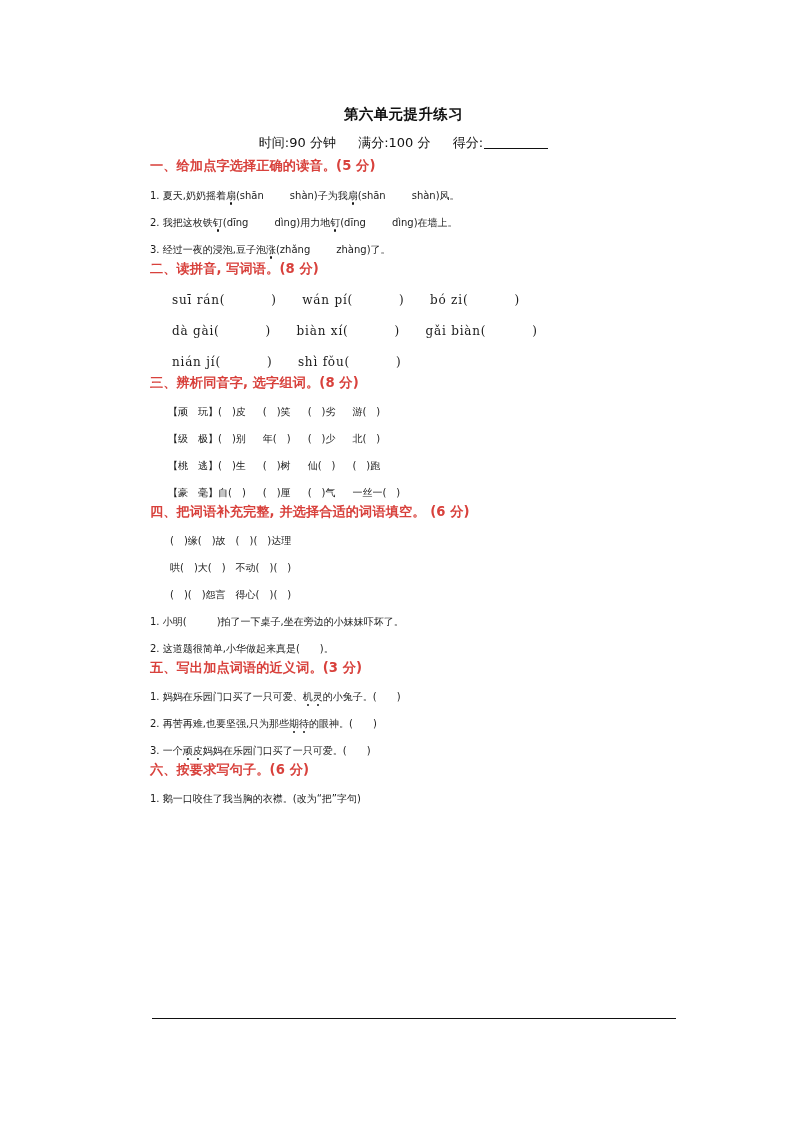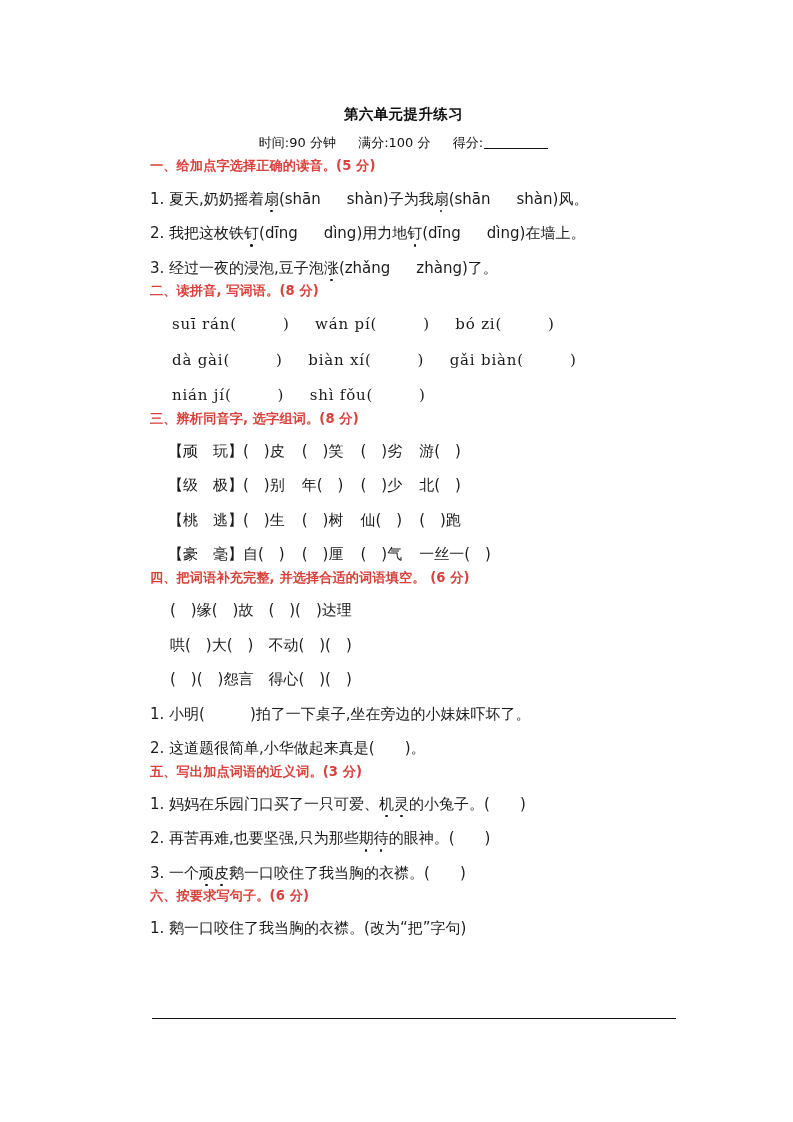--- a/index.html
+++ b/index.html
@@ -61,33 +61,33 @@
     font-size: 13.2px;
     font-weight: bold;
     line-height: 1.45;
     margin: 2px 0 0 0;
     letter-spacing: 0.1px;
     white-space: nowrap;
   }
 
   
   .q-line {
-    font-size: 15px;
+    font-size: 10px;
     line-height: 1.5;
     margin: 12px 0 0 0;
     color: #1a1a1a;
     white-space: nowrap;
   }
   .q-line.indent { padding-left: 18px; }
   .q-line.indent2 { padding-left: 20px; }
 
   
   .pinyin-row {
     font-family: "DejaVu Serif", "Liberation Serif", serif;
-    font-size: 15px;
+    font-size: 12px;
     line-height: 1.5;
     margin: 13px 0 0 0;
     padding-left: 22px;
     white-space: nowrap;
     letter-spacing: 0.3px;
   }
   .pinyin-row .py { letter-spacing: 0.8px; }
   .blank-m { display: inline-block; width: 46px; }
 
   
@@ -207,21 +207,21 @@
       <span>妈妈在乐园门口买了一只可爱、</span><span class="dotchar">机</span><span class="dotchar">灵</span><span>的小兔子。(　　)</span>
     </div>
 
     <div class="q-line">
       <span>2.</span>
       <span>再苦再难,也要坚强,只为那些</span><span class="dotchar">期</span><span class="dotchar">待</span><span>的眼神。(　　)</span>
     </div>
 
     <div class="q-line">
       <span>3.</span>
-      <span>一个</span><span class="dotchar">顽</span><span class="dotchar">皮</span><span>鹅一口咬住了我当胸的衣襟。(　　)</span>
+      <span>一个</span><span class="dotchar">顽</span><span class="dotchar">皮</span><span>妈妈在乐园门口买了一只可爱。(　　)</span>
     </div>
 
     <div class="sec-head">六、按要求写句子。(6 分)</div>
 
     <div class="q-line">
       <span>1.</span>
       <span>鹅一口咬住了我当胸的衣襟。(改为“把”字句)</span>
     </div>
 
   </div>

